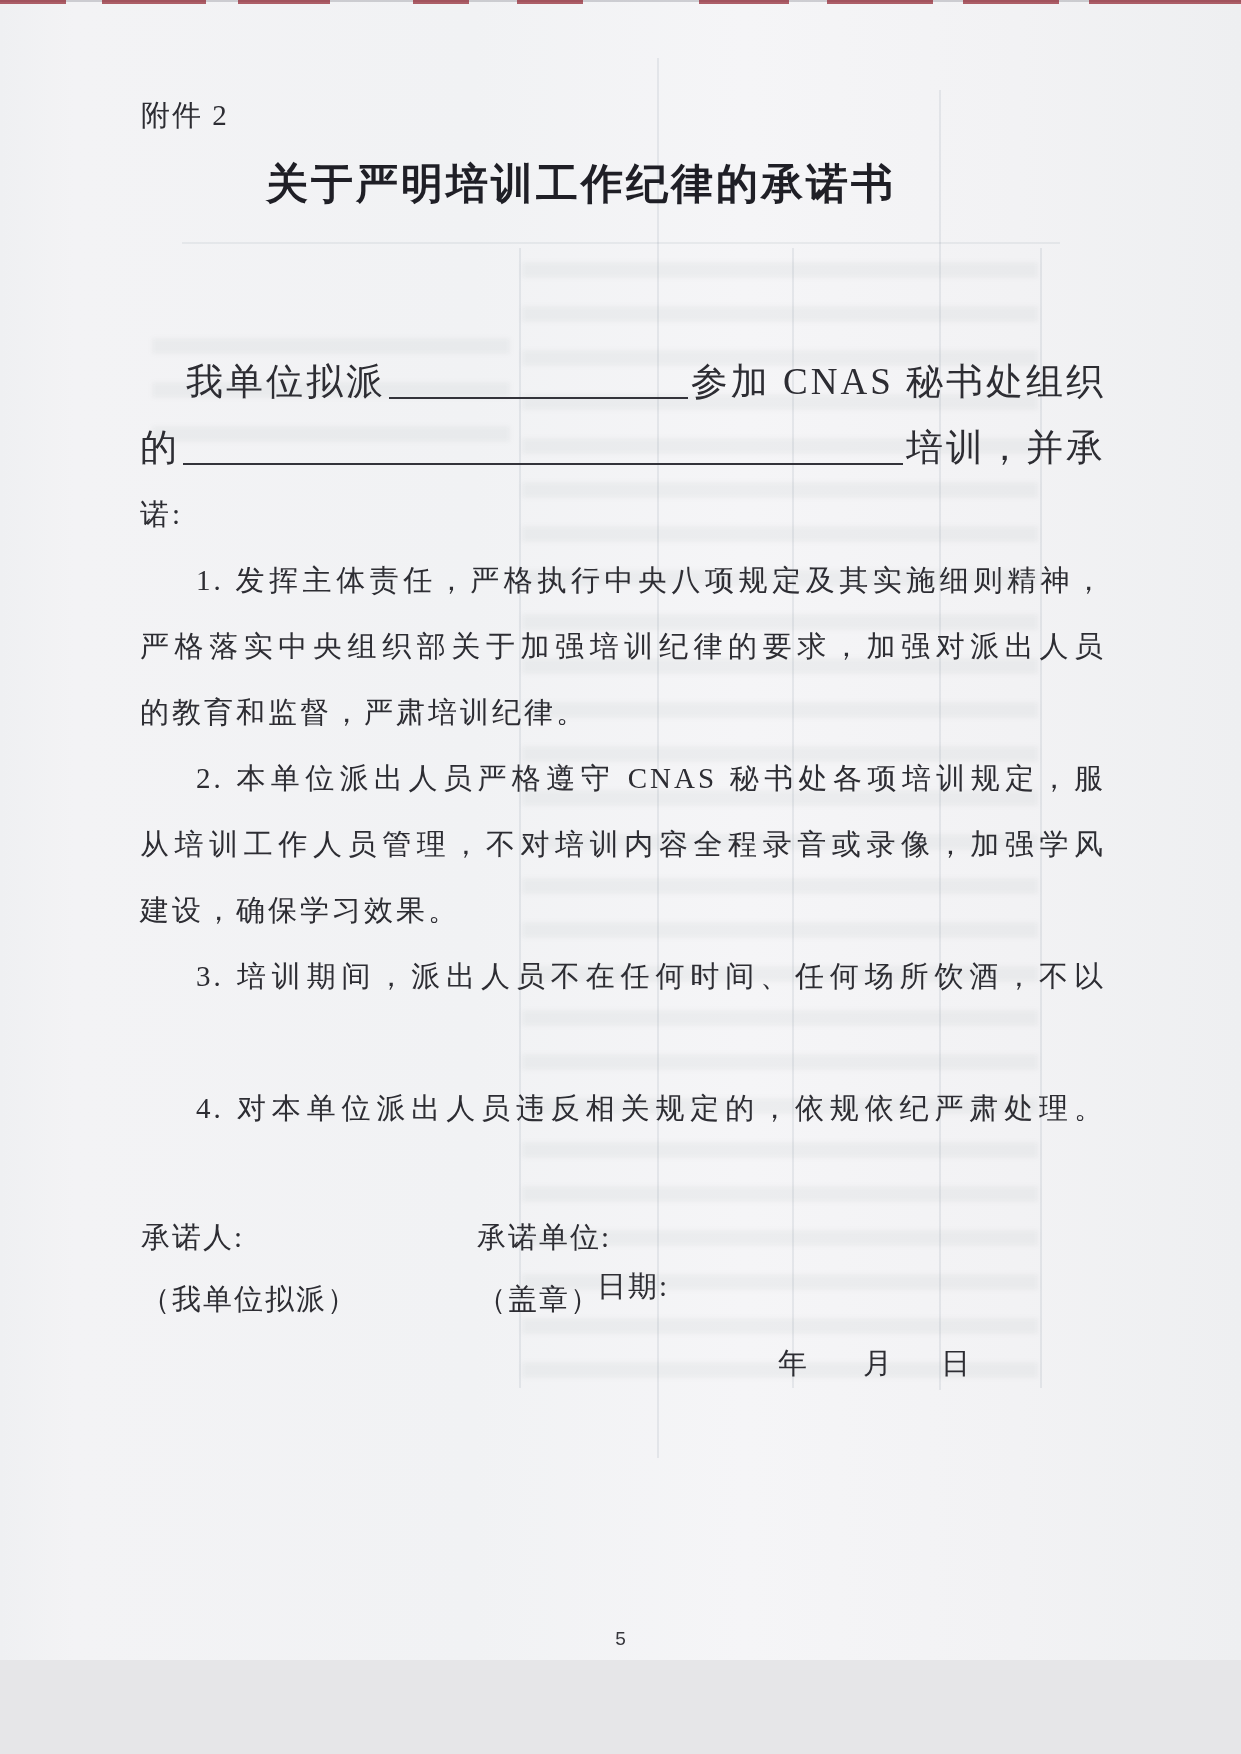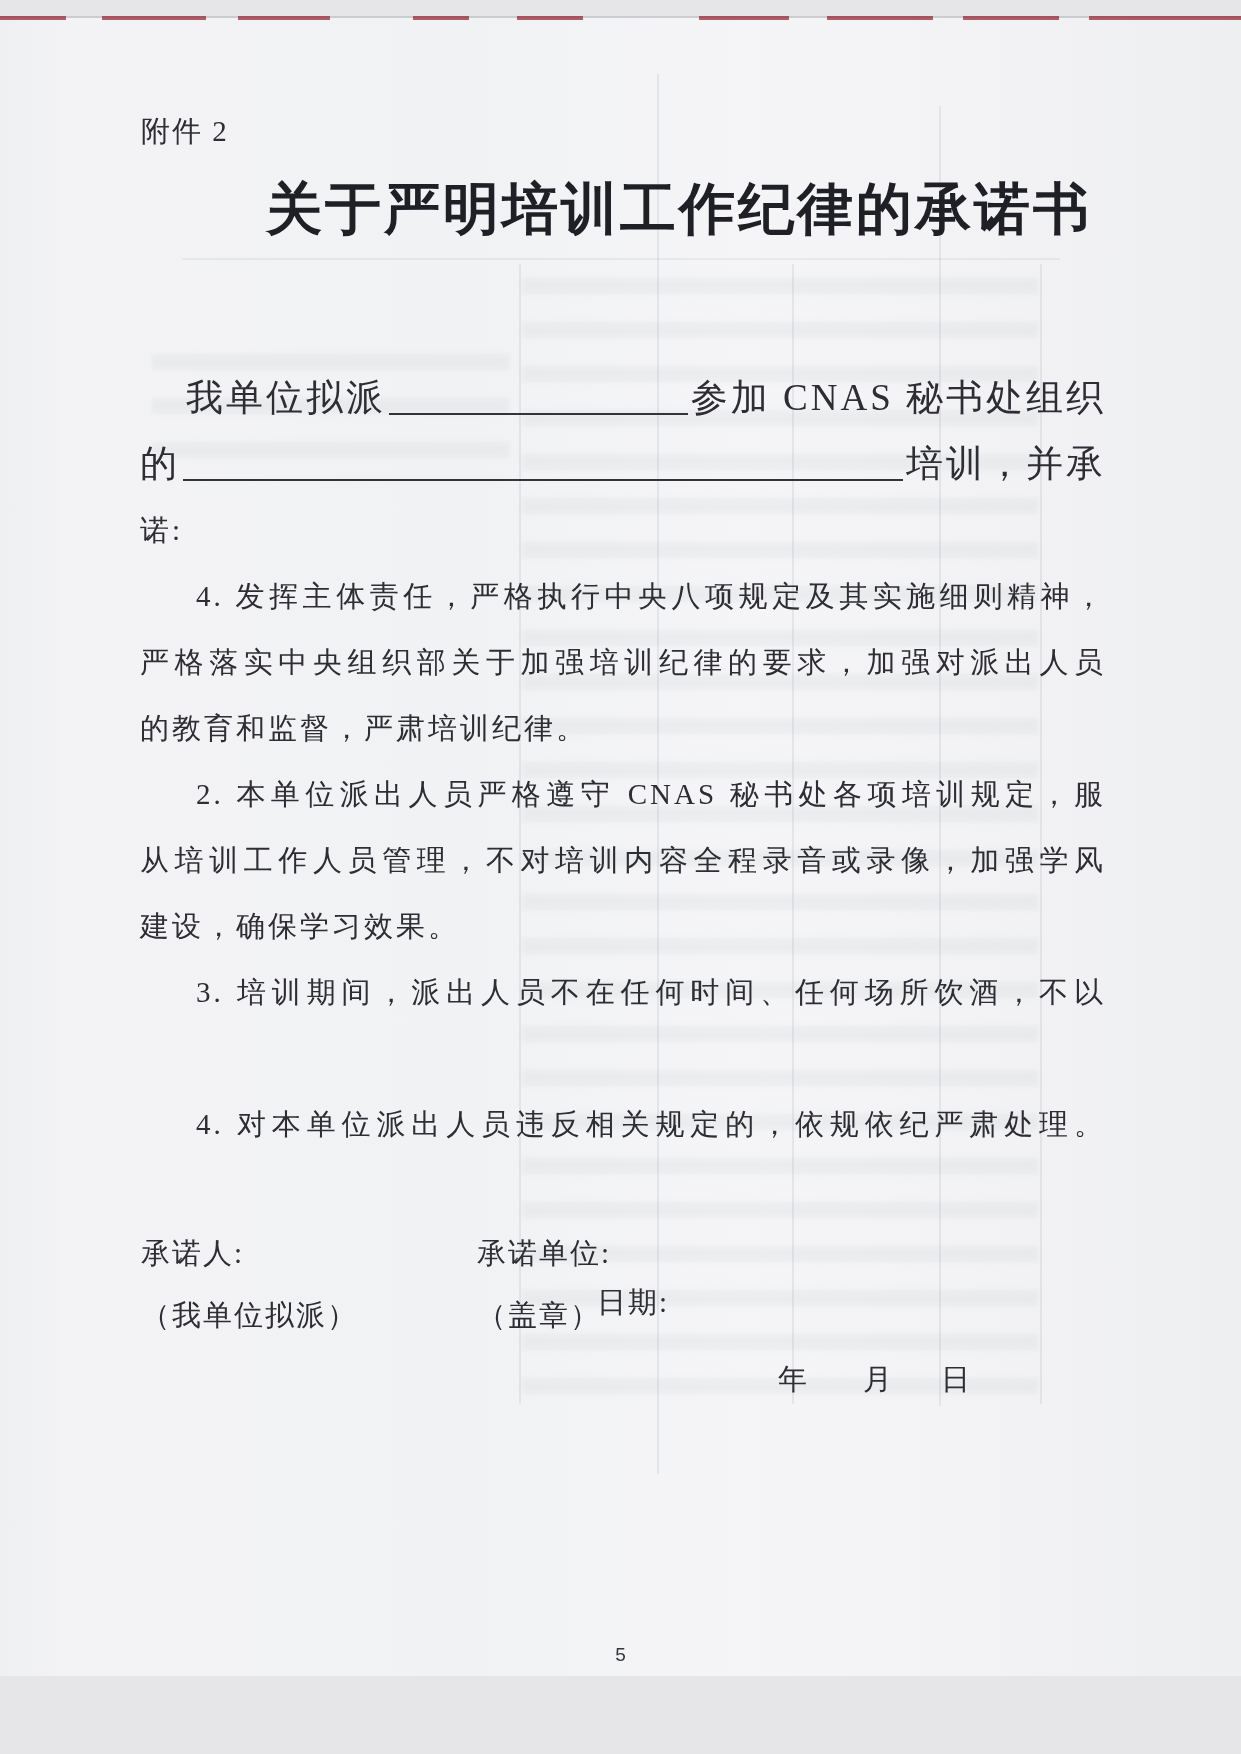--- a/index.html
+++ b/index.html
@@ -1,35 +1,35 @@
 <!DOCTYPE html>
 <html><head>
 <meta charset="utf-8">
 <style>
   html,body{margin:0;padding:0;background:#e6e6e8;}
   .page{
     position:relative;
     width:1241px;height:1660px;
-    margin:16px auto;
+    margin:0 auto;
     overflow:hidden;
     background:linear-gradient(90deg,#eff0f2 0%,#f3f3f5 6%,#f1f2f4 38%,#f5f5f7 60%,#f2f2f4 82%,#eeeff1 100%);
     font-family:"Liberation Serif","DejaVu Serif",serif;
     color:#2d2d33;
   }
   
   .scan-edge{position:absolute;top:0;left:0;width:100%;height:2px;background:rgba(70,70,82,.22);}
   .top-marks i{position:absolute;top:0;height:4px;background:rgba(146,36,48,.72);display:block;}
   
   .gv{position:absolute;width:2px;background:rgba(110,125,138,.12);}
   .gh{position:absolute;height:2px;background:rgba(110,125,138,.10);}
   .gt{position:absolute;filter:blur(2px);
       background:repeating-linear-gradient(180deg,rgba(92,112,106,.05) 0 16px,rgba(0,0,0,0) 16px 44px);}
   
   .attach{position:absolute;left:141px;top:96px;font-size:29px;letter-spacing:2px;}
-  .title{position:absolute;left:266px;top:156px;margin:0;font-size:56px;font-weight:700;
+  .title{position:absolute;left:266px;top:156px;margin:0;font-size:42px;font-weight:700;
          letter-spacing:3px;color:#1f1f26;white-space:nowrap;}
   .line{position:absolute;left:140px;width:966px;font-size:29px;line-height:44px;
         letter-spacing:3px;white-space:nowrap;}
   .just{white-space:normal;text-align:justify;text-align-last:justify;}
   .indent{text-indent:56px;}
   .introrow{position:absolute;left:140px;width:966px;display:flex;align-items:flex-end;
             font-size:37px;line-height:44px;letter-spacing:3px;}
   .introrow .t{white-space:nowrap;}
   .introrow .ind{padding-left:46px;}
   .blank{flex:1;border-bottom:2px solid #33333a;margin:0 3px 5px 3px;height:34px;}
@@ -71,21 +71,21 @@
     <span class="blank"></span>
     <span class="t">参加 CNAS 秘书处组织</span>
   </div>
   <div class="introrow" style="top:426px">
     <span class="t">的</span>
     <span class="blank"></span>
     <span class="t">培训，并承</span>
   </div>
   <div class="line" style="top:492px">诺:</div>
 
-  <div class="line just indent" style="top:558px">4. 发挥主体责任，严格执行中央八项规定及其实施细则精神，</div>
+  <div class="line just indent" style="top:558px">1. 发挥主体责任，严格执行中央八项规定及其实施细则精神，</div>
   <div class="line just" style="top:624px">严格落实中央组织部关于加强培训纪律的要求，加强对派出人员</div>
   <div class="line" style="top:690px">的教育和监督，严肃培训纪律。</div>
 
   <div class="line just indent" style="top:756px">2. 本单位派出人员严格遵守 CNAS 秘书处各项培训规定，服</div>
   <div class="line" style="top:888px">建设，确保学习效果。</div>
   <div class="line just" style="top:822px">从培训工作人员管理，不对培训内容全程录音或录像，加强学风</div>
 
   <div class="line just indent" style="top:954px">3. 培训期间，派出人员不在任何时间、任何场所饮酒，不以</div>
 
   <div class="line just indent" style="top:1086px">4. 对本单位派出人员违反相关规定的，依规依纪严肃处理。</div>

